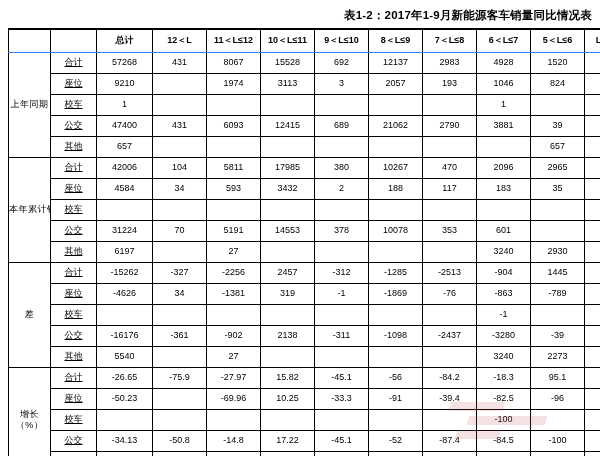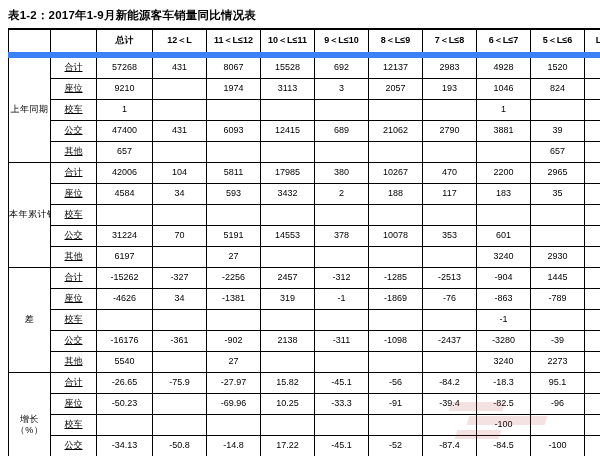--- a/index.html
+++ b/index.html
@@ -15,21 +15,21 @@
     overflow: hidden;
   }
   #page {
     position: relative;
     width: 600px;
     height: 456px;
     box-sizing: border-box;
     padding: 6px 8px 4px 8px;
   }
   #title {
-    text-align: left;
+    text-align: right;
     font-size: 11.5px;
     font-weight: bold;
     letter-spacing: 0.2px;
     margin: 2px 0 5px 0;
     color: #000;
   }
   table.sales {
     border-collapse: collapse;
     width: 584px;
     table-layout: fixed;
@@ -68,21 +68,21 @@
     font-weight: bold;
     width: 44px;
     font-size: 9.5px;
     text-decoration: underline;
   }
   td.num {
     font-size: 9px;
   }
   .thick-top > td { border-top: 2px solid #000; }
   .thick-bottom > td { border-bottom: 2px solid #000; }
-  table.sales tr.header-row td { border-top: 2px solid #000; border-bottom: 6px solid #3b82f6; }
+  table.sales tr.header-row td { border-top: 2px solid #000; border-bottom: 1px solid #3b82f6; }
   col.c-grp { width: 42px; }
   col.c-lab { width: 46px; }
   col.c-tot { width: 56px; }
   col.c-d   { width: 54px; }
   col.c-last{ width: 38px; }
   
   .wm {
     position: absolute;
     right: 14px;
     bottom: 8px;
@@ -204,21 +204,21 @@
         <tr class="thick-top">
           <td class="grp" rowspan="5">本年累计销量</td>
           <td class="rowlabel">合计</td>
           <td class="num">42006</td>
           <td class="num">104</td>
           <td class="num">5811</td>
           <td class="num">17985</td>
           <td class="num">380</td>
           <td class="num">10267</td>
           <td class="num">470</td>
-          <td class="num">2200</td>
+          <td class="num">2096</td>
           <td class="num">2965</td>
           <td class="num"></td>
         </tr>
         <tr>
           <td class="rowlabel">座位</td>
           <td class="num">4584</td>
           <td class="num">34</td>
           <td class="num">593</td>
           <td class="num">3432</td>
           <td class="num">2</td>

